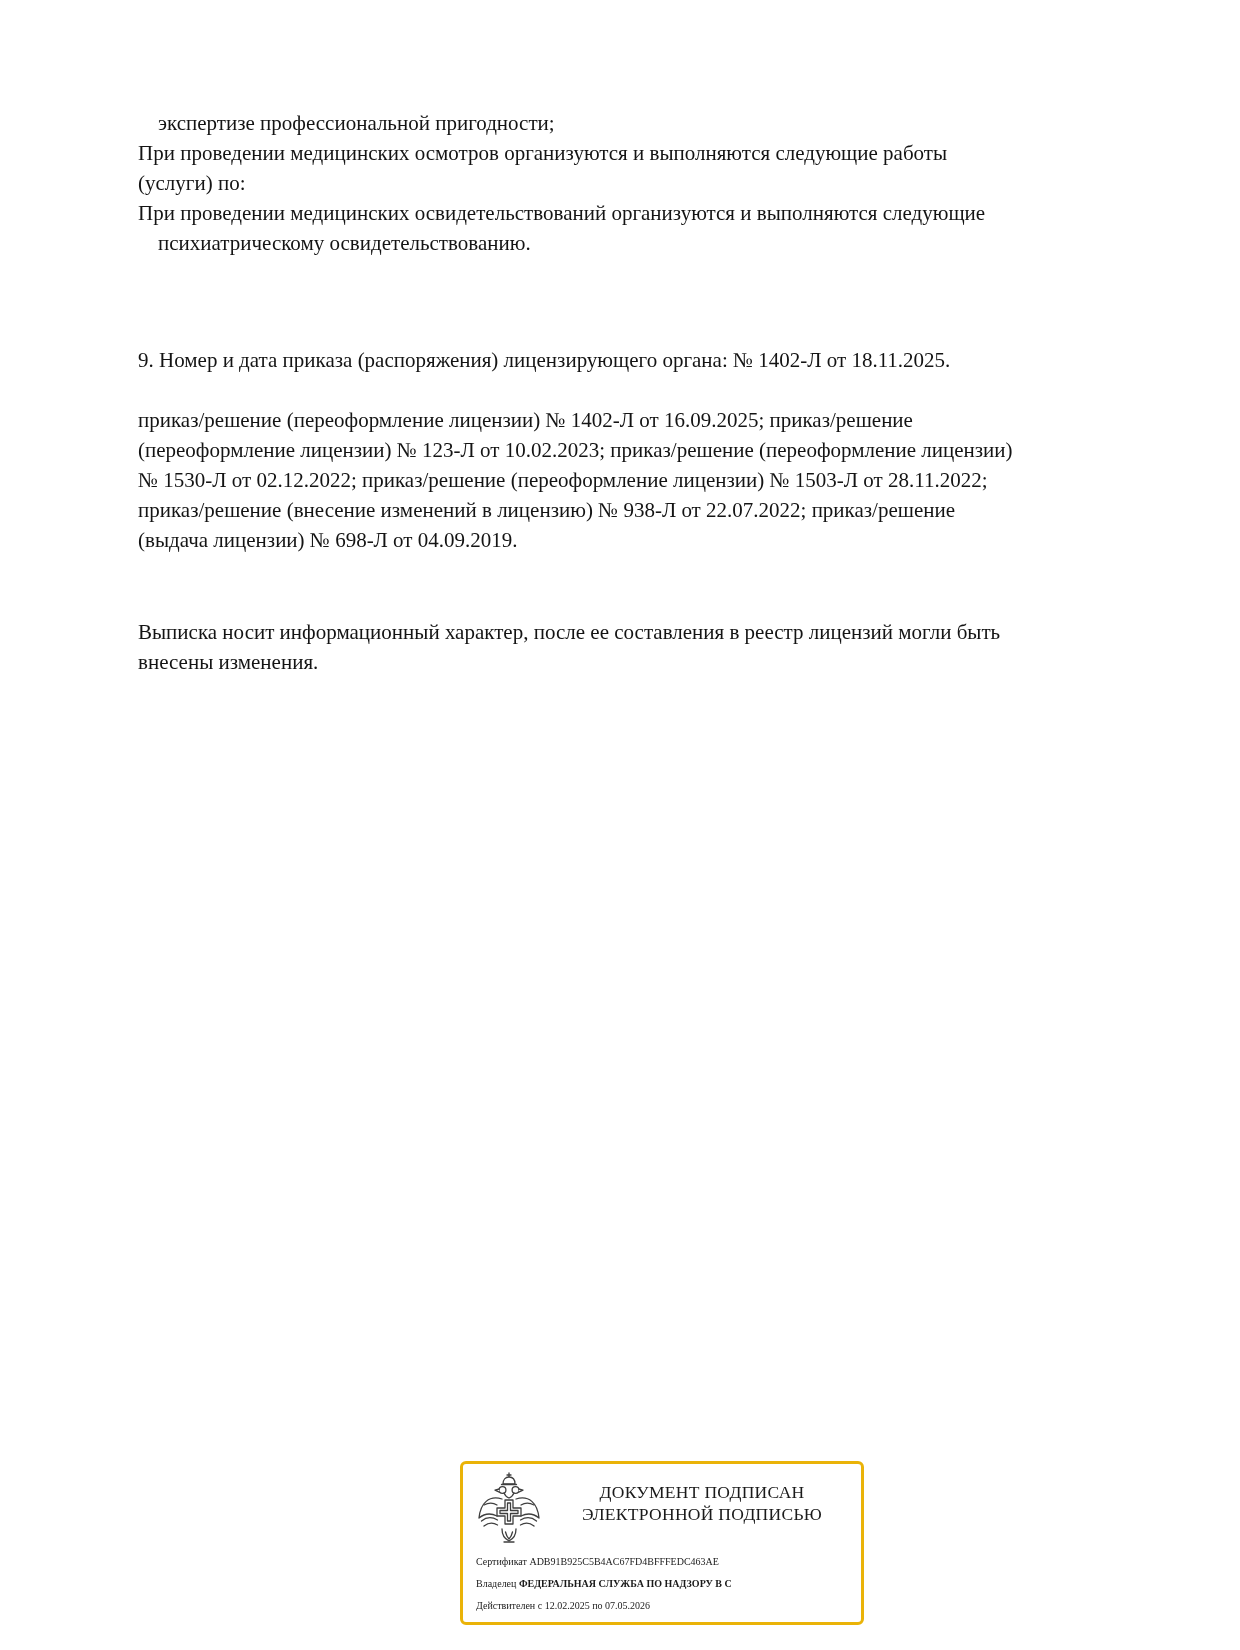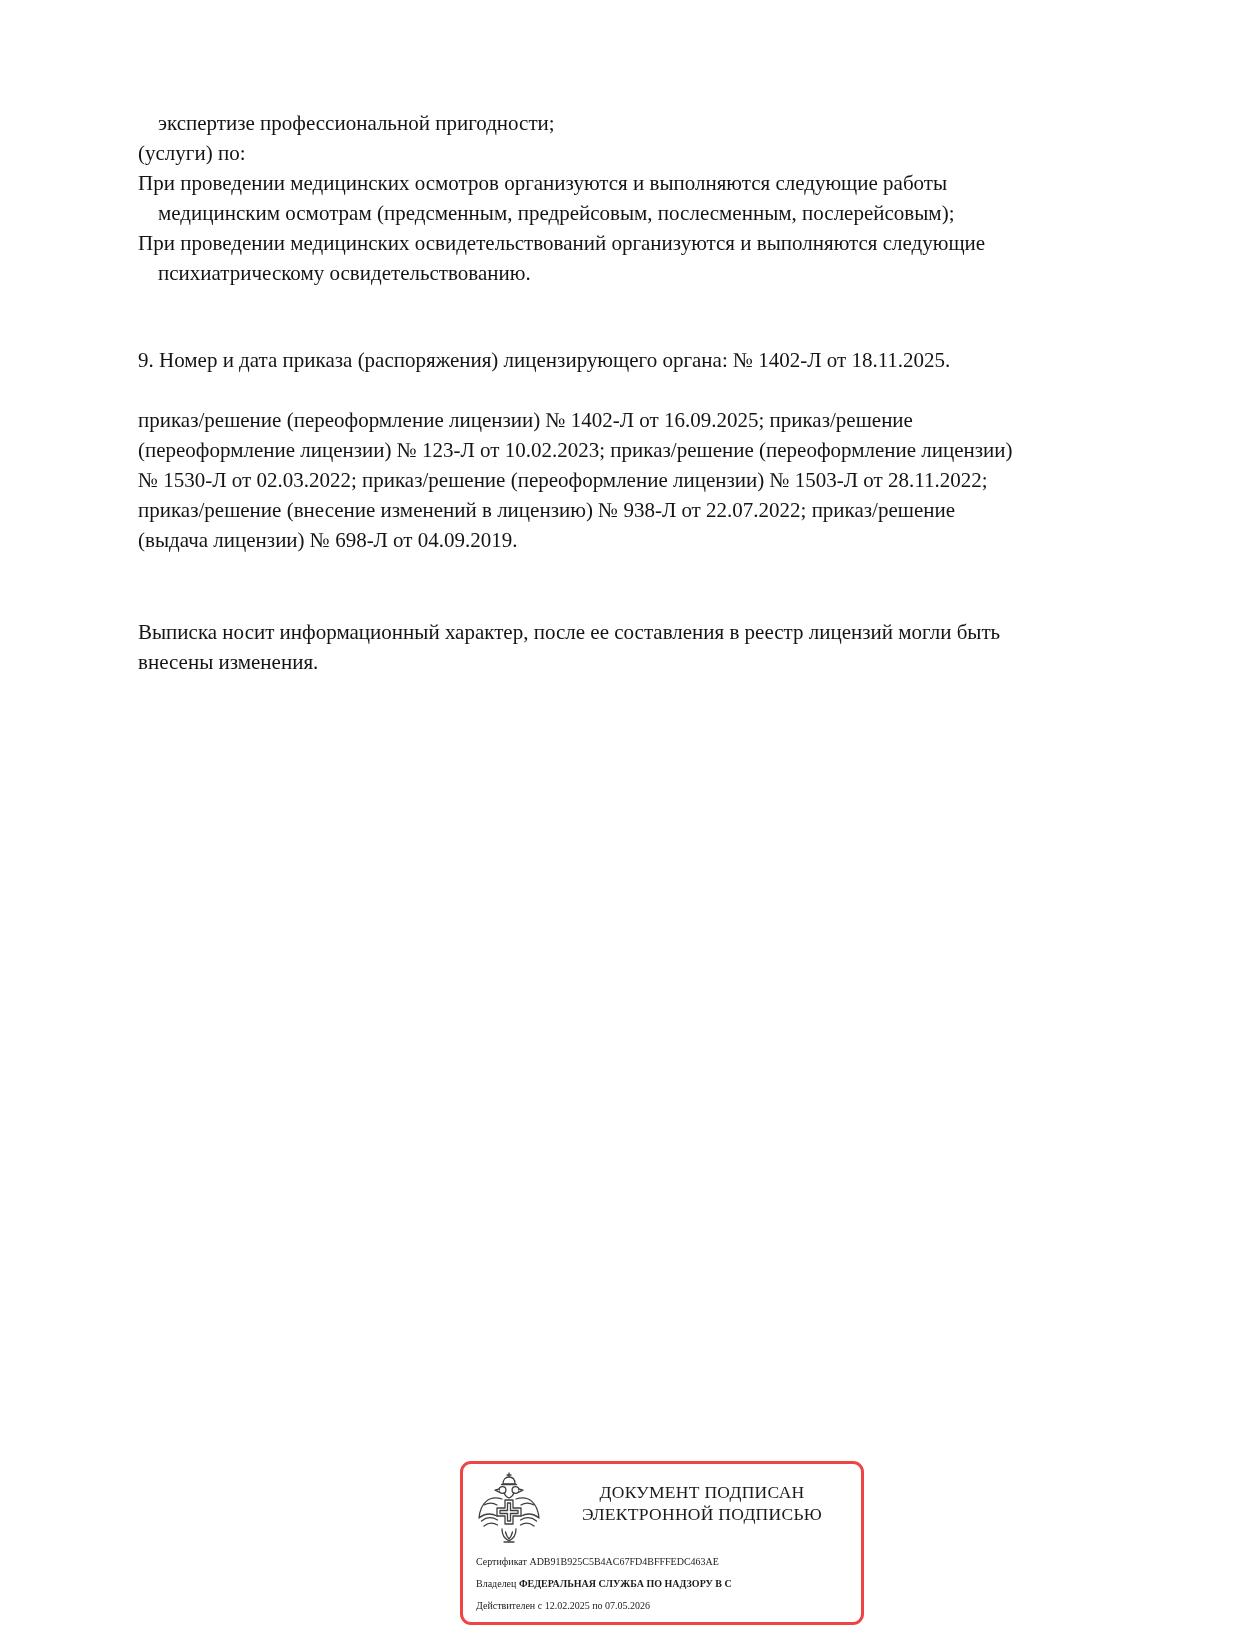--- a/index.html
+++ b/index.html
@@ -27,22 +27,22 @@
   .ln.ind { padding-left: 20px; }
 
   
   .stamp {
     position: absolute;
     left: 460px;
     top: 1461px;
     width: 404px;
     height: 164px;
     box-sizing: border-box;
-    border: 3px solid #ef4444;
-    border-radius: 11px;
+    border: 3px solid #eab308;
+    border-radius: 6px;
     background: #ffffff;
   }
   .stamp .emblem {
     position: absolute;
     left: 13px;
     top: 8px;
     width: 66px;
     height: 74px;
   }
   .stamp .title {
@@ -72,35 +72,34 @@
   }
   .stamp .meta .b { font-weight: bold; }
 </style>
 </head>
 <body>
 
 <div class="page">
 
   <div class="tb" style="top:108px">
     <div class="ln ind">экспертизе профессиональной пригодности;</div>
+    <div class="ln">При проведении медицинских осмотров организуются и выполняются следующие работы</div>
     <div class="ln">(услуги) по:</div>
-    <div class="ln">При проведении медицинских осмотров организуются и выполняются следующие работы</div>
-    <div class="ln ind">медицинским осмотрам (предсменным, предрейсовым, послесменным, послерейсовым);</div>
     <div class="ln">При проведении медицинских освидетельствований организуются и выполняются следующие</div>
     <div class="ln ind">психиатрическому освидетельствованию.</div>
   </div>
 
   <div class="tb" style="top:345px">
     <div class="ln">9. Номер и дата приказа (распоряжения) лицензирующего органа: № 1402-Л от 18.11.2025.</div>
   </div>
 
   <div class="tb" style="top:405px">
     <div class="ln">приказ/решение (переоформление лицензии) № 1402-Л от 16.09.2025; приказ/решение</div>
     <div class="ln">(переоформление лицензии) № 123-Л от 10.02.2023; приказ/решение (переоформление лицензии)</div>
-    <div class="ln">№ 1530-Л от 02.03.2022; приказ/решение (переоформление лицензии) № 1503-Л от 28.11.2022;</div>
+    <div class="ln">№ 1530-Л от 02.12.2022; приказ/решение (переоформление лицензии) № 1503-Л от 28.11.2022;</div>
     <div class="ln">приказ/решение (внесение изменений в лицензию) № 938-Л от 22.07.2022; приказ/решение</div>
     <div class="ln">(выдача лицензии) № 698-Л от 04.09.2019.</div>
   </div>
 
   <div class="tb" style="top:617px">
     <div class="ln">Выписка носит информационный характер, после ее составления в реестр лицензий могли быть</div>
     <div class="ln">внесены изменения.</div>
   </div>
 
   <div class="stamp">

